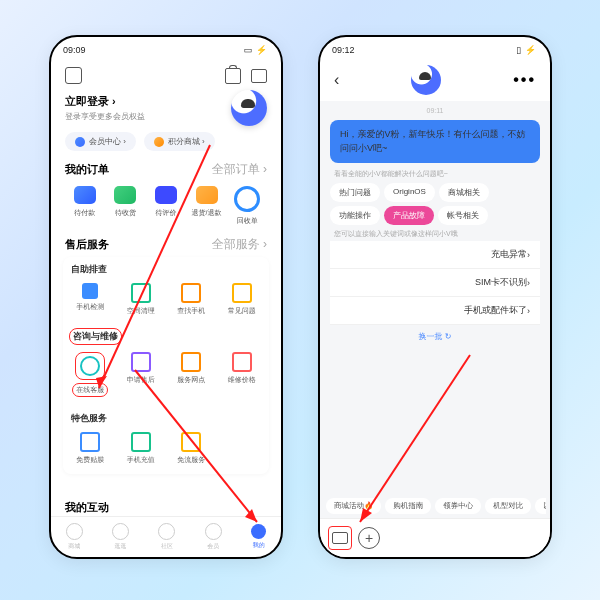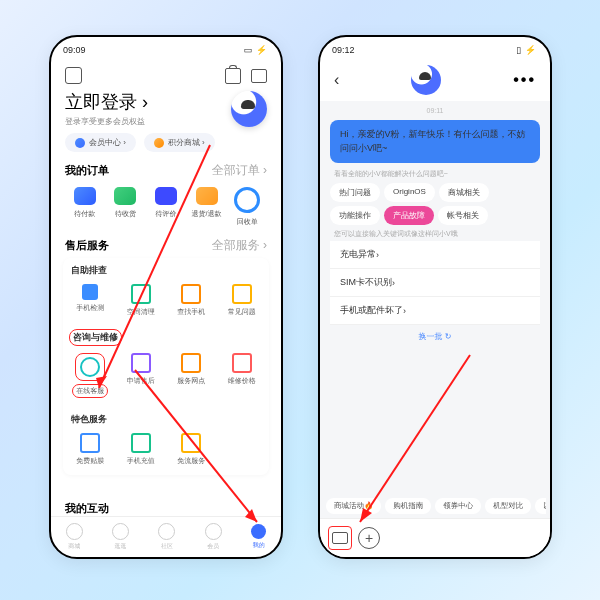--- a/index.html
+++ b/index.html
@@ -31,21 +31,21 @@
   .statusbar .sicons{letter-spacing:1px;}
 
   
   .lheader{display:flex;align-items:center;justify-content:space-between;padding:8px 14px 2px;}
   .hex{width:15px;height:15px;border:1.5px solid #555;transform:rotate(0deg);border-radius:3px;}
   .hicons{display:flex;gap:10px;align-items:center;}
   .cart{width:14px;height:14px;border:1.5px solid #555;border-radius:2px;position:relative;}
   .cart:after{content:'';position:absolute;top:-4px;left:3px;width:6px;height:3px;border:1.5px solid #555;border-bottom:none;border-radius:3px 3px 0 0;}
   .msg{width:14px;height:12px;border:1.5px solid #555;border-radius:2px;}
   .loginrow{display:flex;justify-content:space-between;align-items:center;padding:4px 14px 2px;}
-  .loginrow .t{font-size:18px;font-weight:400;}
+  .loginrow .t{font-size:11px;font-weight:700;}
   .loginrow .sub{font-size:8px;color:#888;margin-top:2px;}
   .avatar{width:36px;height:36px;border-radius:50%;background:radial-gradient(circle at 35% 30%,#fff 0 35%,#4d6dff 38% 100%);box-shadow:0 2px 6px rgba(0,0,0,.15);position:relative;}
   .avatar:after{content:'';position:absolute;left:10px;top:9px;width:14px;height:9px;background:#333;border-radius:7px 7px 3px 3px;}
   .pillrow{display:flex;gap:8px;padding:4px 14px;}
   .pill{display:flex;align-items:center;gap:4px;background:#f2f4fa;border-radius:12px;padding:4px 10px;font-size:8px;color:#555;}
   .pill .pi{width:10px;height:10px;border-radius:50%;}
   .pi.blue{background:linear-gradient(135deg,#4d8bff,#3b6dff);}
   .pi.org{background:linear-gradient(135deg,#ffb347,#ff8a00);}
   .sect{padding:6px 14px 2px;}
   .secthdr{display:flex;justify-content:space-between;align-items:center;}
@@ -87,21 +87,21 @@
   .dots{letter-spacing:2px;font-weight:700;}
   .avsmall{width:30px;height:30px;border-radius:50%;background:radial-gradient(circle at 35% 30%,#fff 0 35%,#4d6dff 38% 100%);position:relative;}
   .avsmall:after{content:'';position:absolute;left:8px;top:7px;width:12px;height:8px;background:#333;border-radius:6px 6px 2px 2px;}
   .chatbody{flex:1;background:#f5f6f8;overflow:hidden;font-size:8px;color:#333;padding:4px 4px 0;display:flex;flex-direction:column;}
   .ts{text-align:center;font-size:7px;color:#bbb;padding:2px;}
   .bubble{background:#3b82f6;border-radius:8px;padding:8px 10px;margin:4px 6px;font-size:9px;color:#333;line-height:1.5;}
   .hint{font-size:7px;color:#aaa;margin:2px 10px;}
   .chips{display:flex;flex-wrap:wrap;gap:4px;padding:2px 6px;}
   .chip{background:#fff;border-radius:12px;padding:4px 9px;font-size:8px;color:#444;}
   .chip.on{background:#ec4899;color:#fff;}
-  .faq{background:#fff;padding:7px 10px;font-size:9px;color:#333;display:flex;justify-content:flex-start;align-items:center;margin:0 6px;border-bottom:1px solid #f0f0f0;}
+  .faq{background:#fff;padding:7px 10px;font-size:9px;color:#333;display:flex;justify-content:flex-end;align-items:center;margin:0 6px;border-bottom:1px solid #f0f0f0;}
   .faq:first-of-type{border-radius:8px 8px 0 0;margin-top:4px;}
   .refresh{font-size:8px;color:#4d8bff;text-align:center;padding:6px;}
   .quick{display:flex;gap:4px;padding:4px 2px;overflow:hidden;flex:none;}
   .qchip{background:#fff;border-radius:12px;padding:3px 8px;font-size:7.5px;color:#555;white-space:nowrap;}
   .inputbar{flex:none;height:38px;display:flex;align-items:center;gap:6px;padding:0 8px;border-top:1px solid #eee;background:#fff;}
   .kbd{width:22px;height:22px;border:1.5px solid #ff2a2a;border-radius:4px;display:flex;align-items:center;justify-content:center;}
   .kbd>div{width:14px;height:10px;border:1.5px solid #555;border-radius:2px;position:relative;}
   .voice{flex:1;border:1px solid #ccc;border-radius:16px;font-size:9px;color:#888;text-align:center;padding:5px 0;}
   .plus{width:20px;height:20px;border:1.5px solid #555;border-radius:50%;display:flex;align-items:center;justify-content:center;font-size:14px;color:#555;}
 

